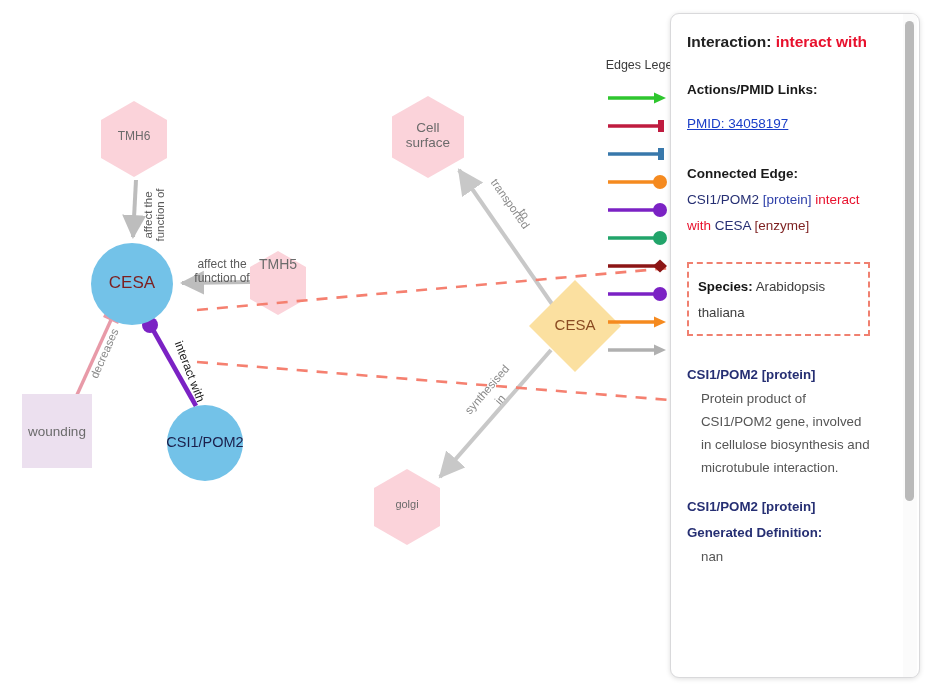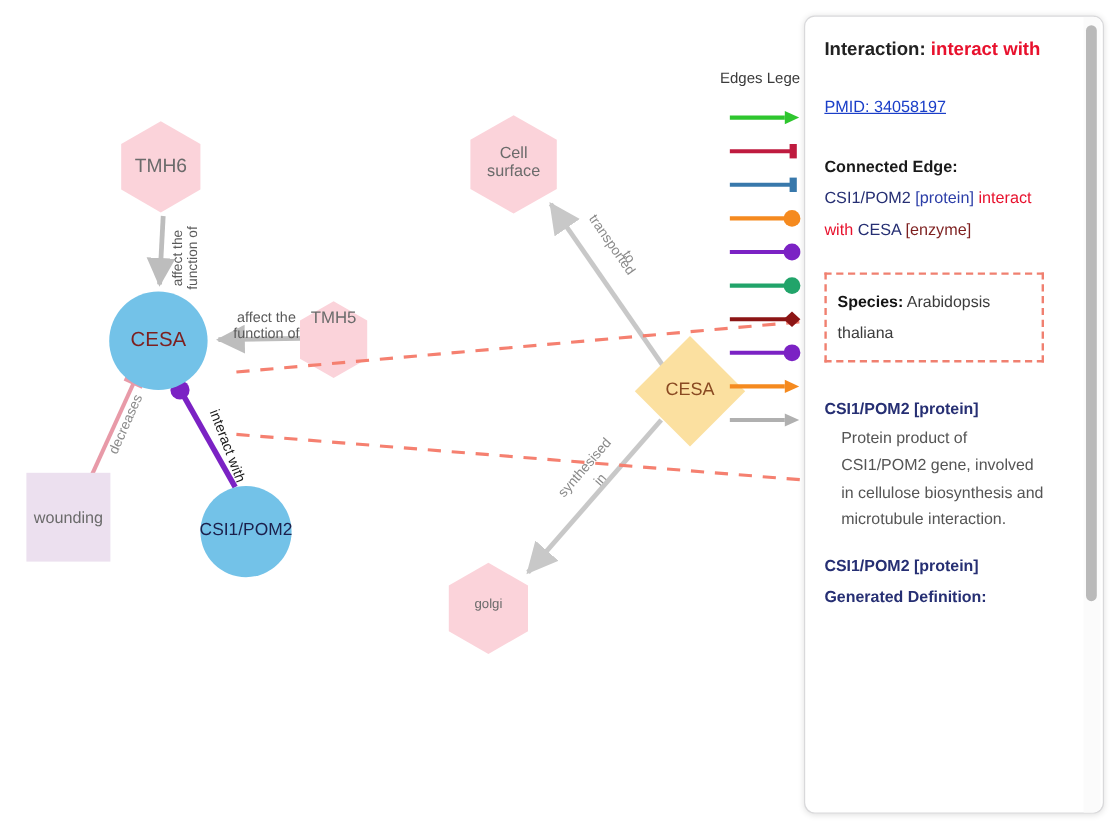--- a/index.html
+++ b/index.html
@@ -32,20 +32,21 @@
   
   #legend {
     position: absolute;
     left: 598px; top: 58px;
     width: 80px;
     font-family: "Liberation Sans", sans-serif;
   }
   #legend-title {
     font-size: 12.5px; color: #3b3b3b; white-space: nowrap;
     margin-left: 2px;
+    text-align: center;
   }
   .legend-rows { margin-top: 12px; }
   .legend-row { height: 28px; position: relative; }
   .legend-svg { position:absolute; left:10px; top:0; }
 
   
   #side-panel {
     position: absolute;
     left: 670px; top: 13px;
     width: 250px; height: 665px;
@@ -196,21 +197,21 @@
       <g font-family="Liberation Sans, sans-serif" font-size="11.5" fill="#8a8a8a">
         <text transform="translate(507,206) rotate(55)" text-anchor="middle">transported</text>
         <text transform="translate(521,216) rotate(55)" text-anchor="middle">to</text>
       </g>
       <g font-family="Liberation Sans, sans-serif" font-size="11.5" fill="#8a8a8a">
         <text transform="translate(490,392) rotate(-49)" text-anchor="middle">synthesised</text>
         <text transform="translate(503,402) rotate(-49)" text-anchor="middle">in</text>
       </g>
     </svg>
 
-    <div class="node-label" style="left:99px; top:130px; width:70px; font-size:16px; color:#6b6b6b;">TMH6</div>
+    <div class="node-label" style="left:99px; top:130px; width:70px; font-size:12px; color:#6b6b6b;">TMH6</div>
     <div class="node-label" style="left:92px; top:273px; width:80px; font-size:17px; color:#7d1f1f;">CESA</div>
     <div class="node-label" style="left:243px; top:257px; width:70px; font-size:14px; color:#6b6b6b;">TMH5</div>
     <div class="node-label" style="left:388px; top:120px; width:80px; font-size:13.5px; color:#6b6b6b;">Cell
 surface</div>
     <div class="node-label" style="left:535px; top:317px; width:80px; font-size:15px; color:#8a4a22;">CESA</div>
     <div class="node-label" style="left:17px; top:424px; width:80px; font-size:13.5px; color:#6b6b6b;">wounding</div>
     <div class="node-label" style="left:155px; top:434px; width:100px; font-size:14.5px; color:#1b1f4b;">CSI1/POM2</div>
     <div class="node-label" style="left:367px; top:498px; width:80px; font-size:11px; color:#6b6b6b;">golgi</div>
 
     <div id="legend">
@@ -281,20 +282,21 @@
   </div>
 
   <div id="side-panel">
     <div id="panel-inner">
 
       <div class="p-title">
         <span>Interaction:</span>
         <span class="accent">interact with</span>
       </div>
 
+      <div class="p-h">Actions/PMID Links:</div>
 
       <a class="p-link">PMID: 34058197</a>
 
       <div class="p-connected">
         <b>Connected Edge:</b>
         <span class="c-node">CSI1/POM2</span>
         <span class="c-brack">[protein]</span>
         <span class="c-rel">interact with</span>
         <span class="c-node">CESA</span>
         <span class="c-brack2">[enzyme]</span>
@@ -308,20 +310,21 @@
       </div>
 
       <div class="blk">
         <div class="def-head">CSI1/POM2 [protein]</div>
         <div class="def-body">Protein product of CSI1/POM2 gene, involved in cellulose biosynthesis and microtubule interaction.</div>
       </div>
 
       <div class="blk">
         <div class="def-head">CSI1/POM2 [protein]</div>
         <div class="def-head">Generated Definition:</div>
+        <div class="def-body">nan</div>
       </div>
 
     </div>
 
     <div id="panel-scrollbar">
       <div id="panel-thumb"></div>
     </div>
   </div>
 
 </div>

